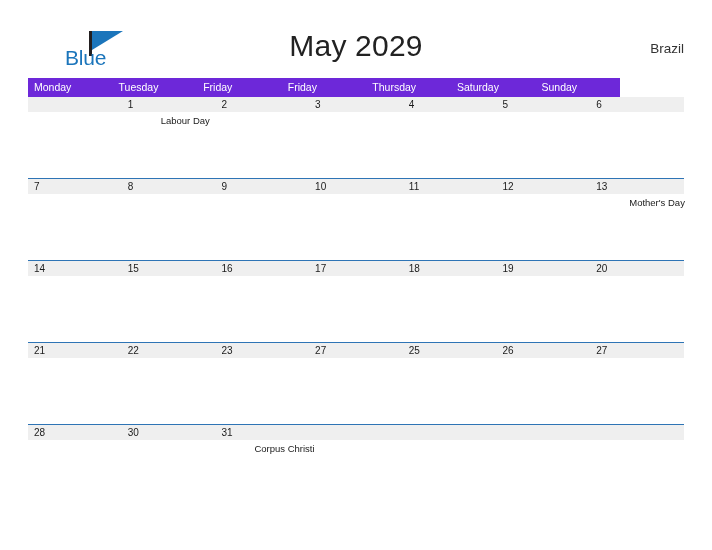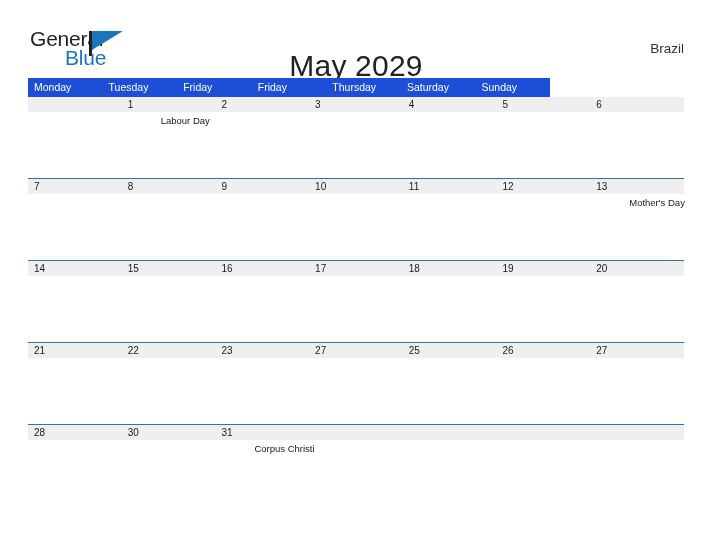--- a/index.html
+++ b/index.html
@@ -73,21 +73,20 @@
   .month-title {
     position: absolute;
     left: 0;
     top: 29px;
     width: 712px;
     text-align: center;
     font-size: 30px;
     color: #222222;
     font-weight: normal;
     letter-spacing: 0.2px;
-    margin-top: 20px;
   }
 
   .country {
     position: absolute;
     right: 28px;
     top: 41px;
     font-size: 13.5px;
     color: #333333;
     text-align: left;
   }
@@ -95,23 +94,23 @@
   
   .calendar {
     position: absolute;
     left: 28px;
     top: 78px;
     width: 656px;
   }
 
   .weekday-row {
     display: flex;
-    width: 522px;
+    width: 592px;
     height: 19px;
-    background: #1d4ed8;
+    background: #6d28d9;
   }
   .weekday-cell {
     width: 93.714px;
     box-sizing: border-box;
     padding-left: 6px;
     color: #ffffff;
     font-size: 10.5px;
     line-height: 19px;
     white-space: nowrap;
     overflow: hidden;
@@ -167,21 +166,20 @@
   .day-cell.empty .day-number {
     color: transparent;
   }
 </style>
 </head>
 <body>
 
 <div class="topbar">
 
   <div class="logo">
-    <span class="logo-general">General</span>
     <span class="logo-flagpole"></span>
     <span class="logo-flag"></span>
     <span class="logo-blue">Blue</span>
   </div>
 
   <div class="month-title">May 2029</div>
 
   <div class="country">Brazil</div>
 
 </div>

